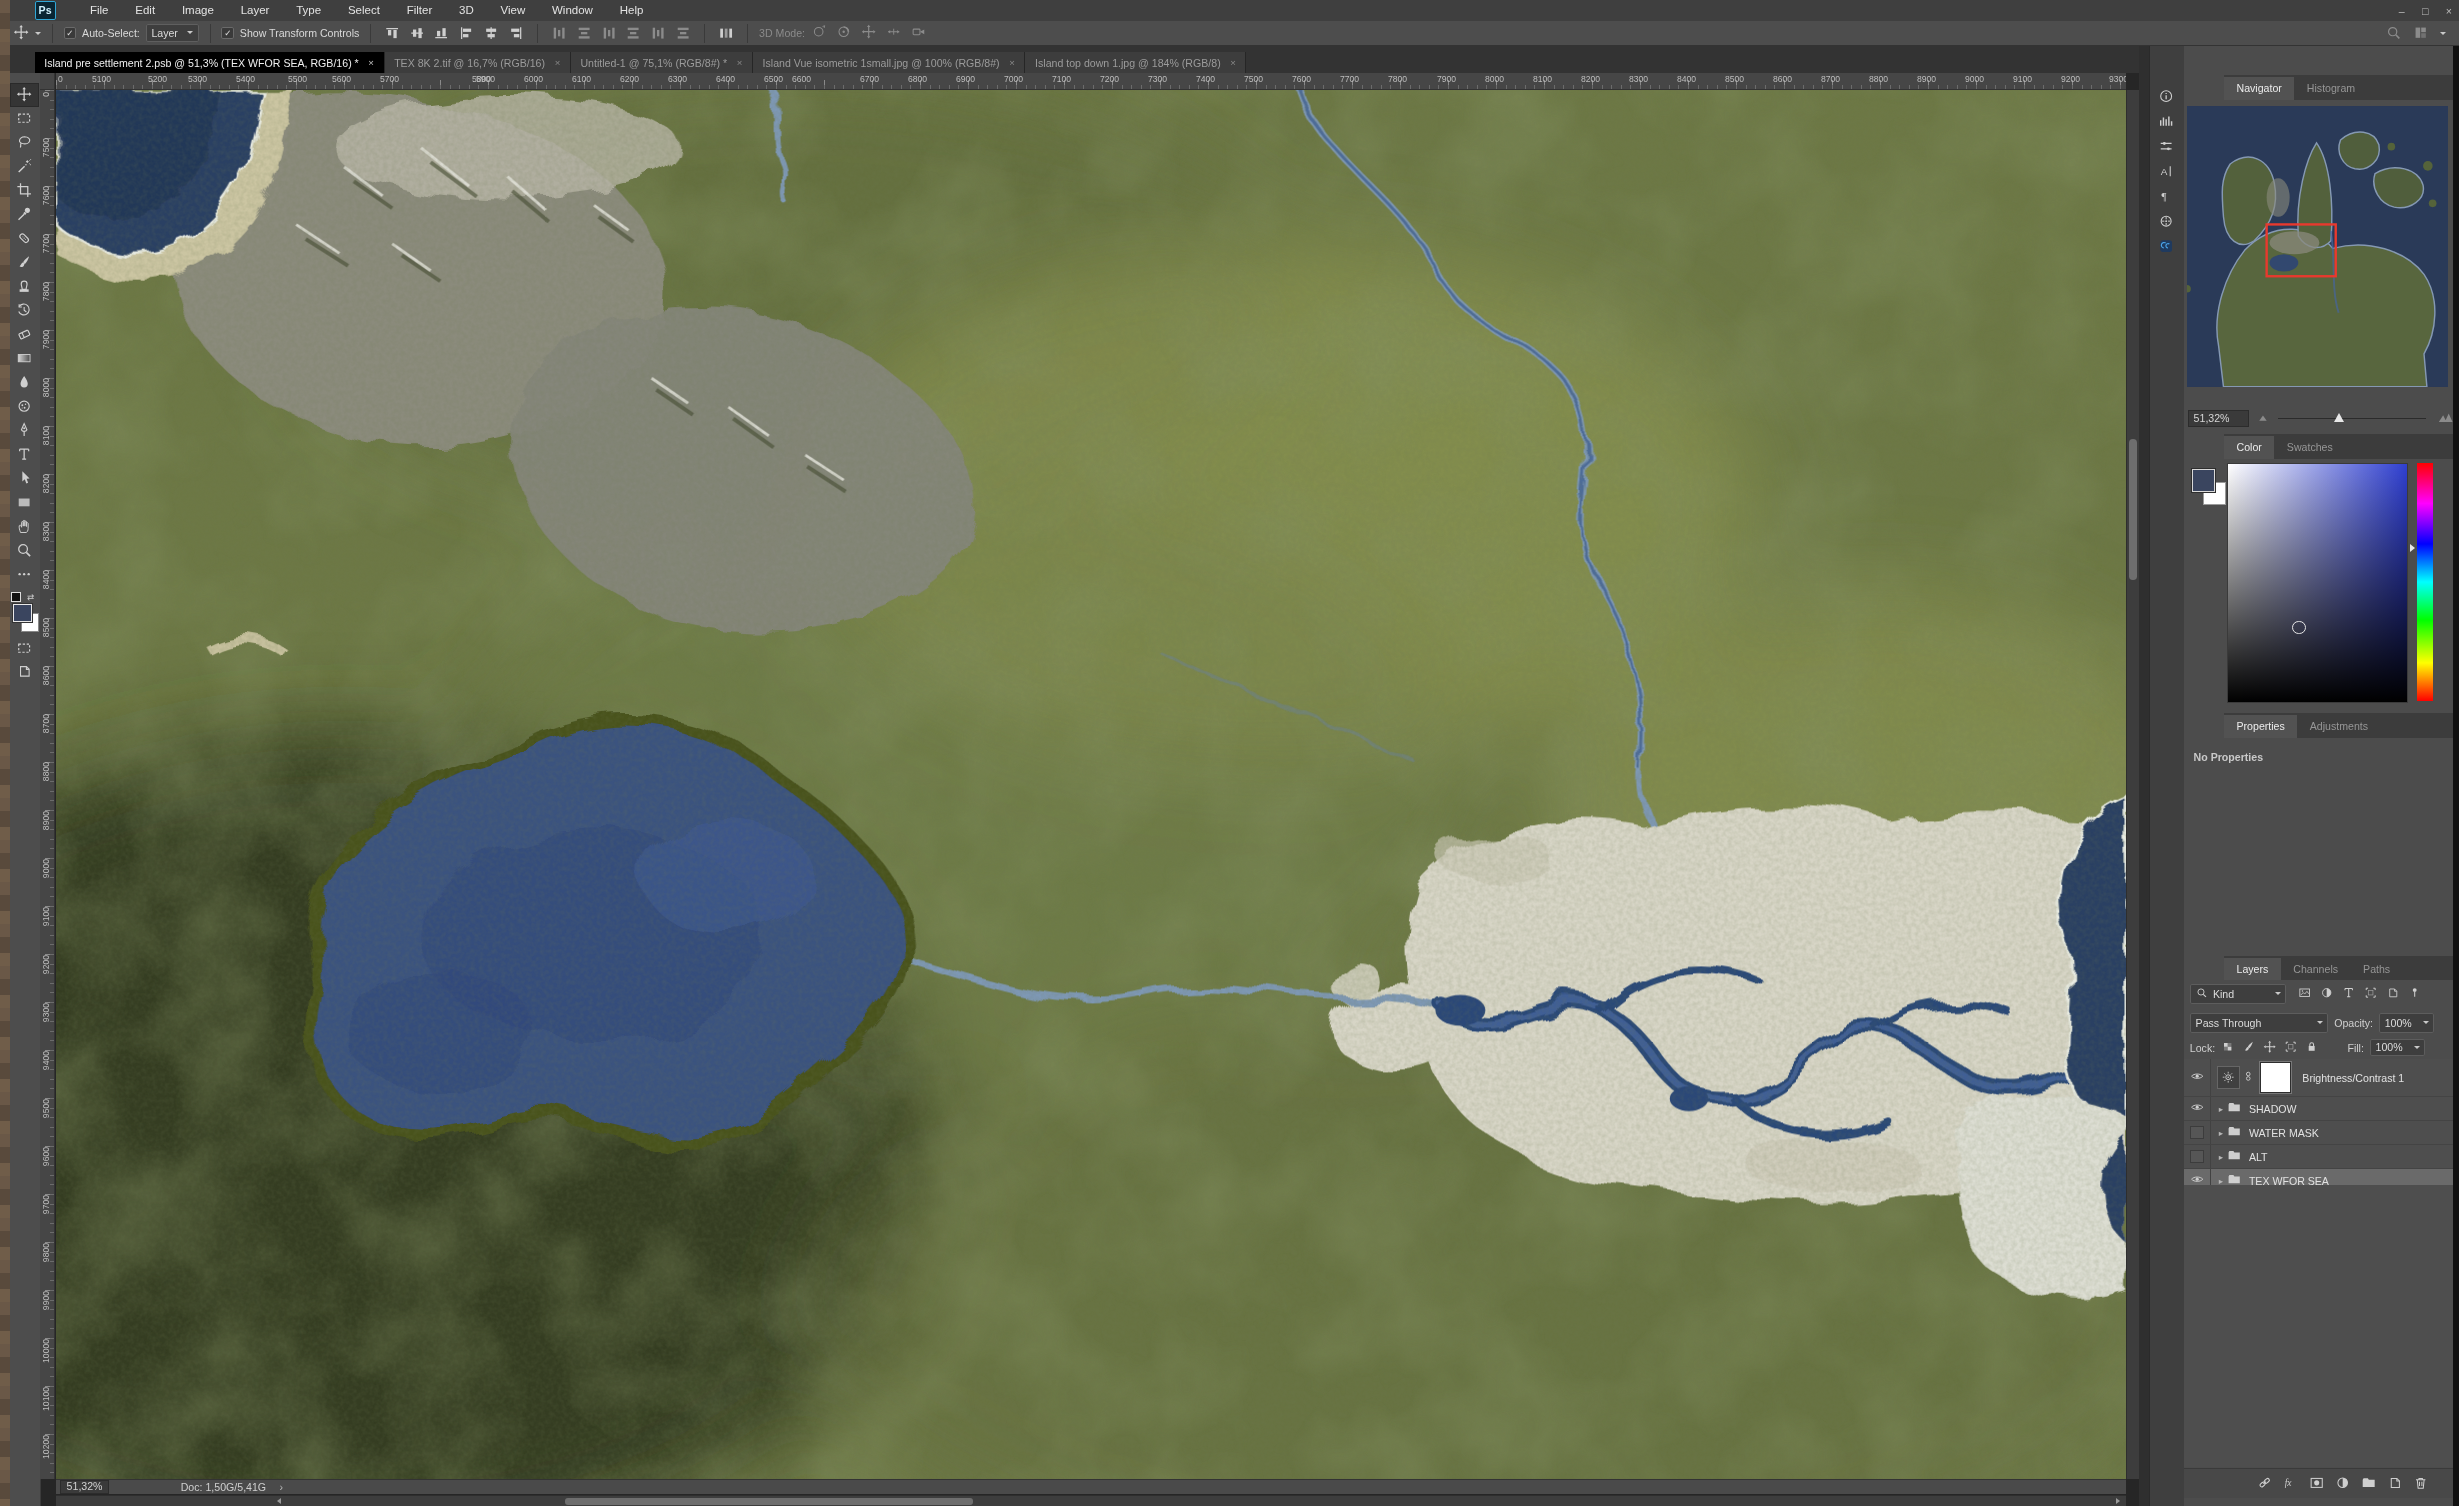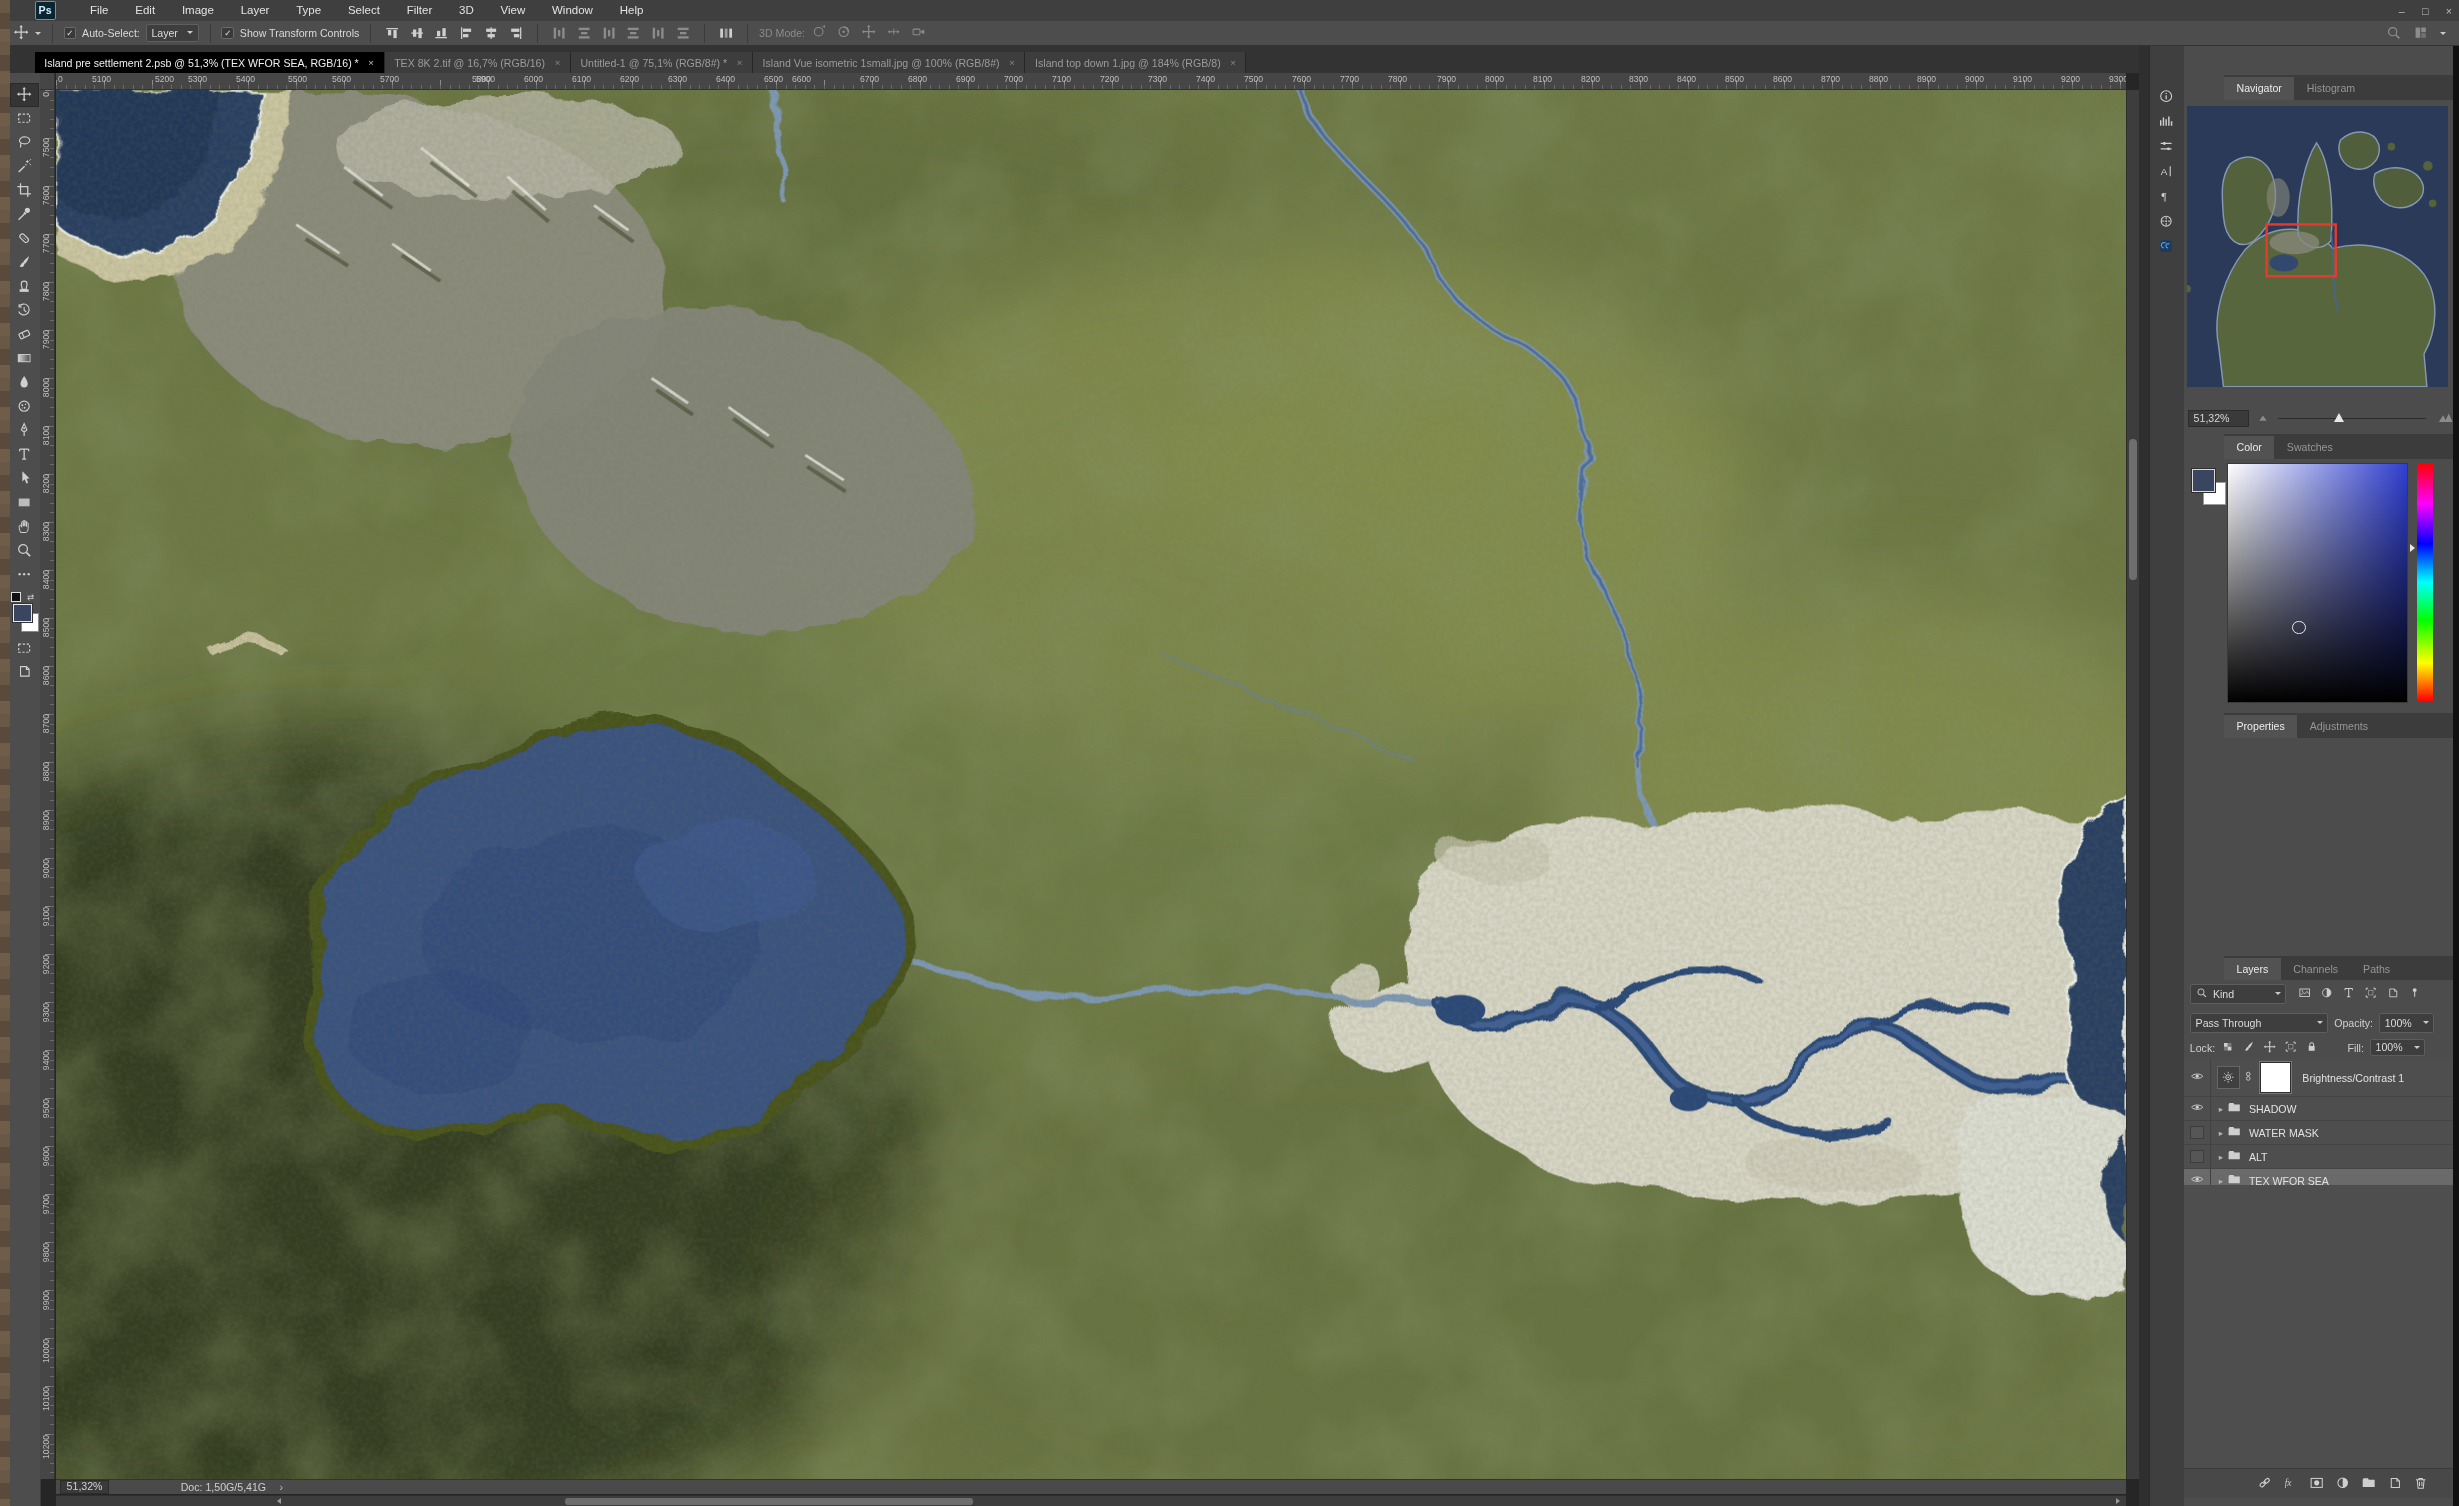--- a/index.html
+++ b/index.html
@@ -672,21 +672,21 @@
       <svg width="16.3" height="16.3" viewBox="0 0 17 17">
         <use href="#s-newlayer"></use>
       </svg>
     </div>
 </div>
 
 <div id="ruler-corner" class="abs"></div>
 <div id="hruler" class="abs">
     <span class="hr-label" style="left: 1.9px;">0</span>
     <span class="hr-label" style="left: 36px;">5100</span>
-    <span class="hr-label" style="left: 87px; padding-left: 12px;">5200</span>
+    <span class="hr-label" style="left: 80px; padding-left: 12px;">5200</span>
     <span class="hr-label" style="left: 132px;">5300</span>
     <span class="hr-label" style="left: 180px;">5400</span>
     <span class="hr-label" style="left: 232px;">5500</span>
     <span class="hr-label" style="left: 276px;">5600</span>
     <span class="hr-label" style="left: 324px;">5700</span>
     <span class="hr-label" style="left: 372px; padding-left: 44px;">5800</span>
     <span class="hr-label" style="left: 420px;">5900</span>
     <span class="hr-label" style="left: 468px;">6000</span>
     <span class="hr-label" style="left: 516px;">6100</span>
     <span class="hr-label" style="left: 564px;">6200</span>
@@ -965,20 +965,23 @@
     <div id="hue-bar">
       <span id="hue-pointer" style="top:34%"></span>
     </div>
   </div>
 
   <div class="phead" style="top:667px">
     <span class="ptab active">Properties</span>
     <span class="ptab">Adjustments</span>
     <span class="pmenu"></span>
   </div>
+  <div class="pbody" style="top:692px;height:218px">
+    <div id="no-props">No Properties</div>
+  </div>
 
   <div class="phead" style="top:910px">
     <span class="ptab active">Layers</span>
     <span class="ptab">Channels</span>
     <span class="ptab">Paths</span>
     <span class="pmenu"></span>
   </div>
   <div class="pbody" style="top:934px;height:29px">
     <div class="lrow">
       <span class="lfield" style="width:85px">

